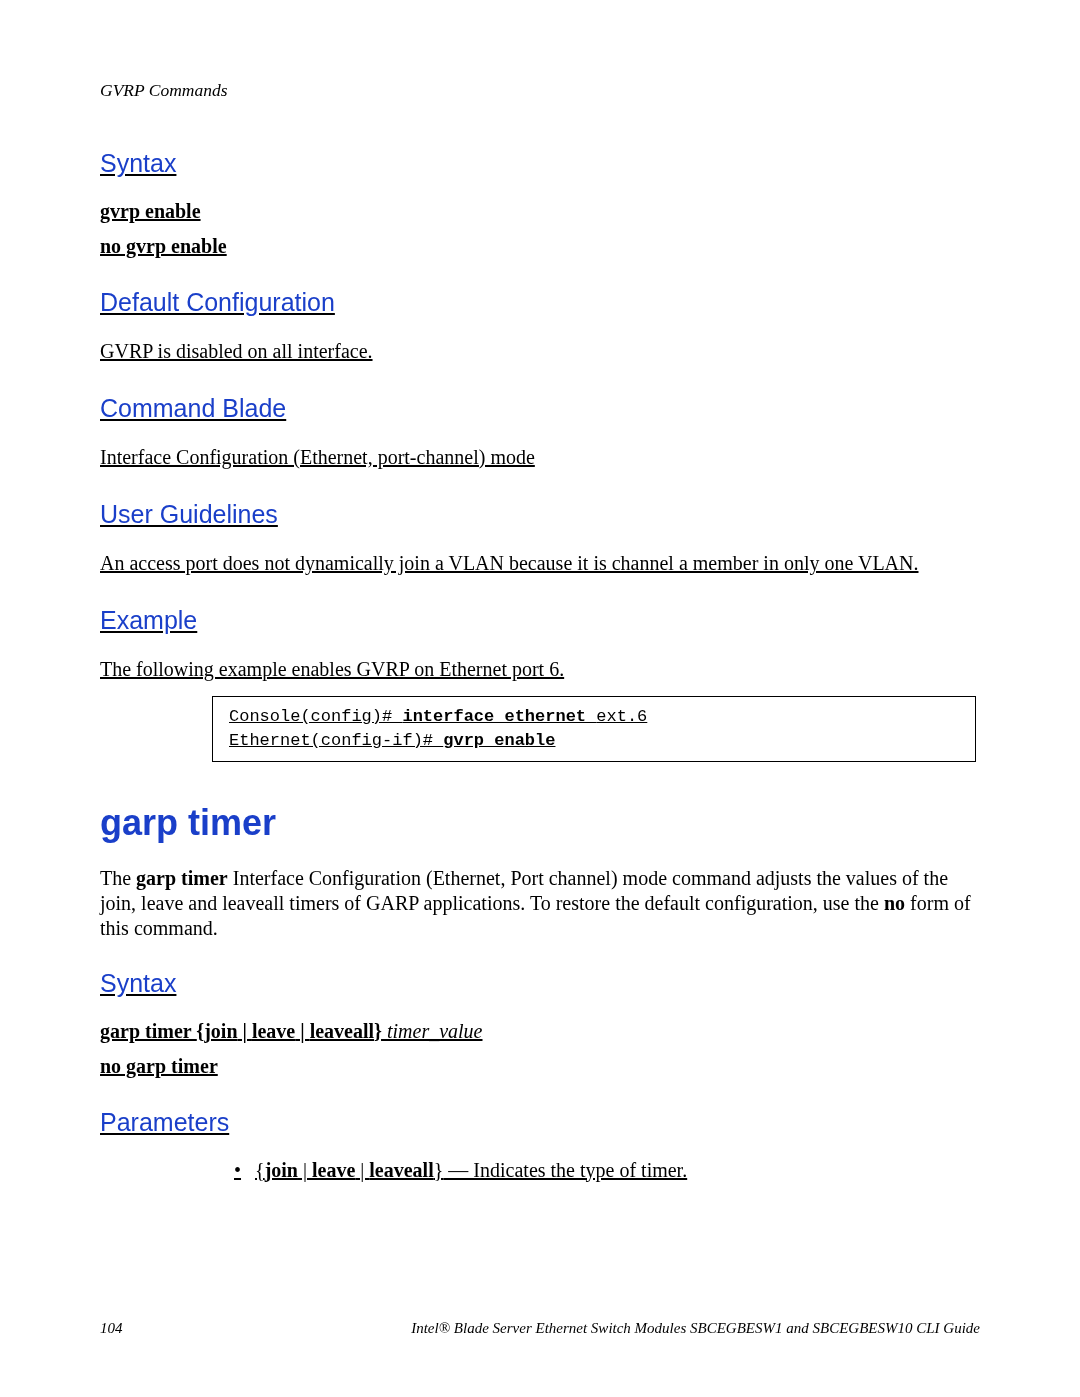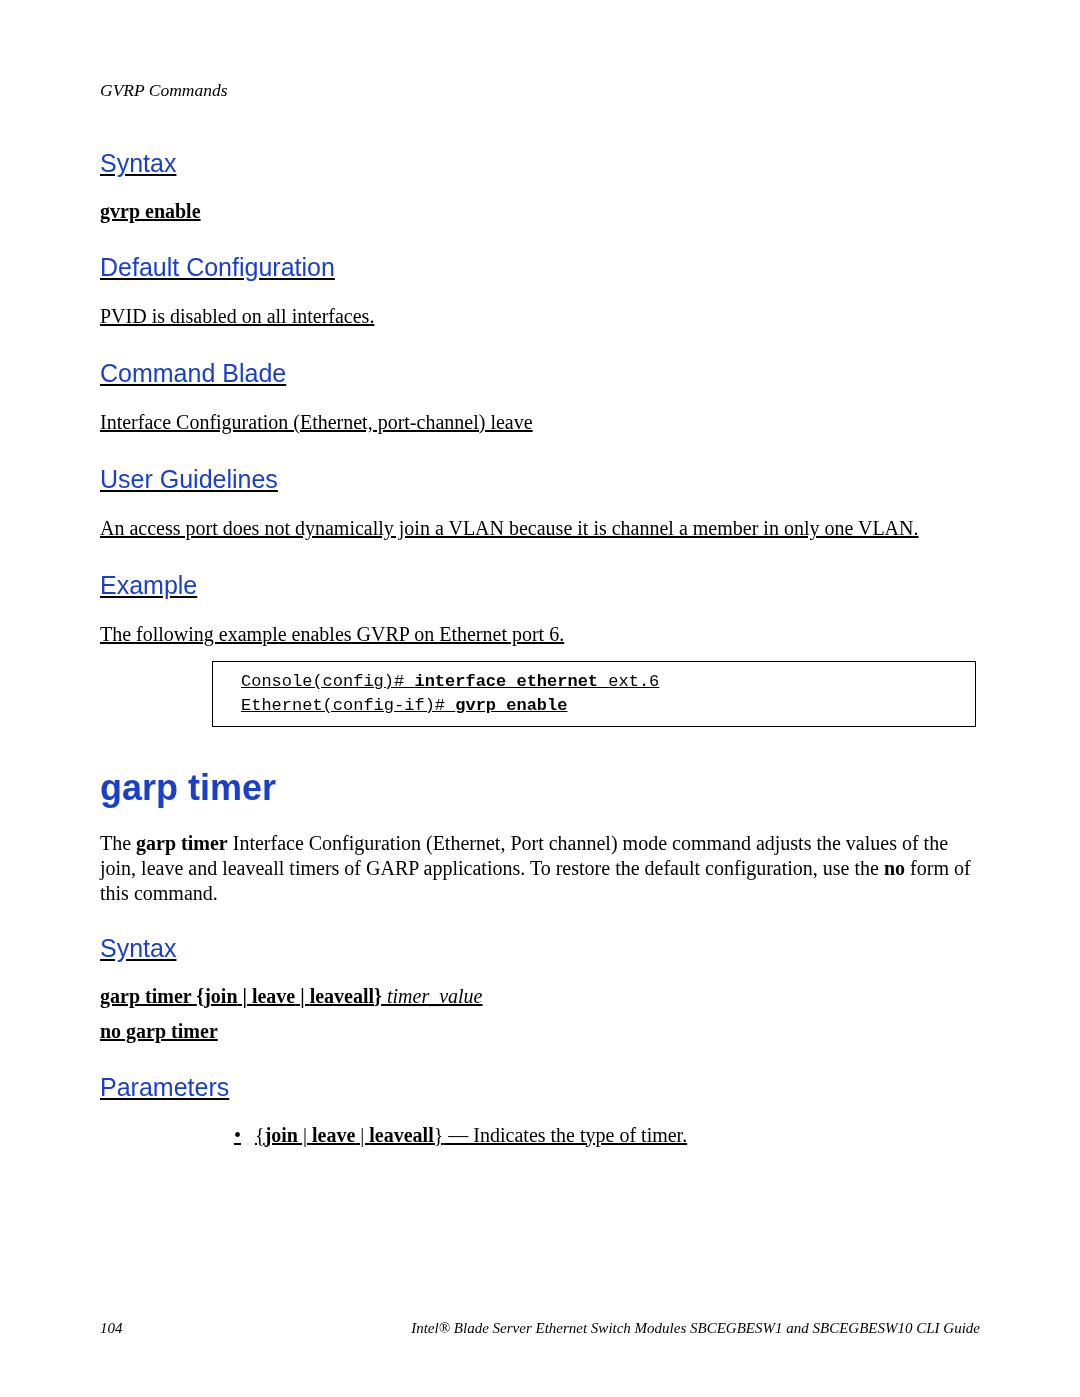--- a/index.html
+++ b/index.html
@@ -46,21 +46,21 @@
   }
   .cmd-title {
     font-family: Arial, Helvetica, sans-serif;
     font-weight: 700;
     color: #1a3fc9;
     font-size: 36px;
     margin: 40px 0 22px 0;
   }
   .codebox {
     border: 1px solid #000;
-    padding: 8px 28px;
+    padding: 8px 16px;
     font-family: "Courier New", Courier, monospace;
     font-size: 17px;
     line-height: 1.4;
     margin-left: 112px;
     margin-right: 4px;
   }
   .code-prompt { }
   .code-bold { font-weight: bold; }
   .code-arg { }
   .italic { font-style: italic; }
@@ -87,30 +87,31 @@
 </head>
 <body>
 
 <div class="page">
 
   <div class="running-head">GVRP Commands</div>
 
   <div class="block">
     <h3 class="section-head">Syntax</h3>
     <p class="syntax-line indent">gvrp enable</p>
+    <p class="syntax-line indent">no gvrp enable</p>
   </div>
 
   <div class="block">
     <h3 class="section-head">Default Configuration</h3>
-    <p class="body-text indent">PVID is disabled on all interfaces.</p>
+    <p class="body-text indent">GVRP is disabled on all interface.</p>
   </div>
 
   <div class="block">
     <h3 class="section-head">Command Blade</h3>
-    <p class="body-text indent">Interface Configuration (Ethernet, port-channel) leave</p>
+    <p class="body-text indent">Interface Configuration (Ethernet, port-channel) mode</p>
   </div>
 
   <div class="block">
     <h3 class="section-head">User Guidelines</h3>
     <p class="body-text indent">An access port does not dynamically join a VLAN because it is channel a member in only one VLAN.</p>
   </div>
 
   <div class="block">
     <h3 class="section-head">Example</h3>
     <p class="body-text indent">The following example enables GVRP on Ethernet port 6.</p>

